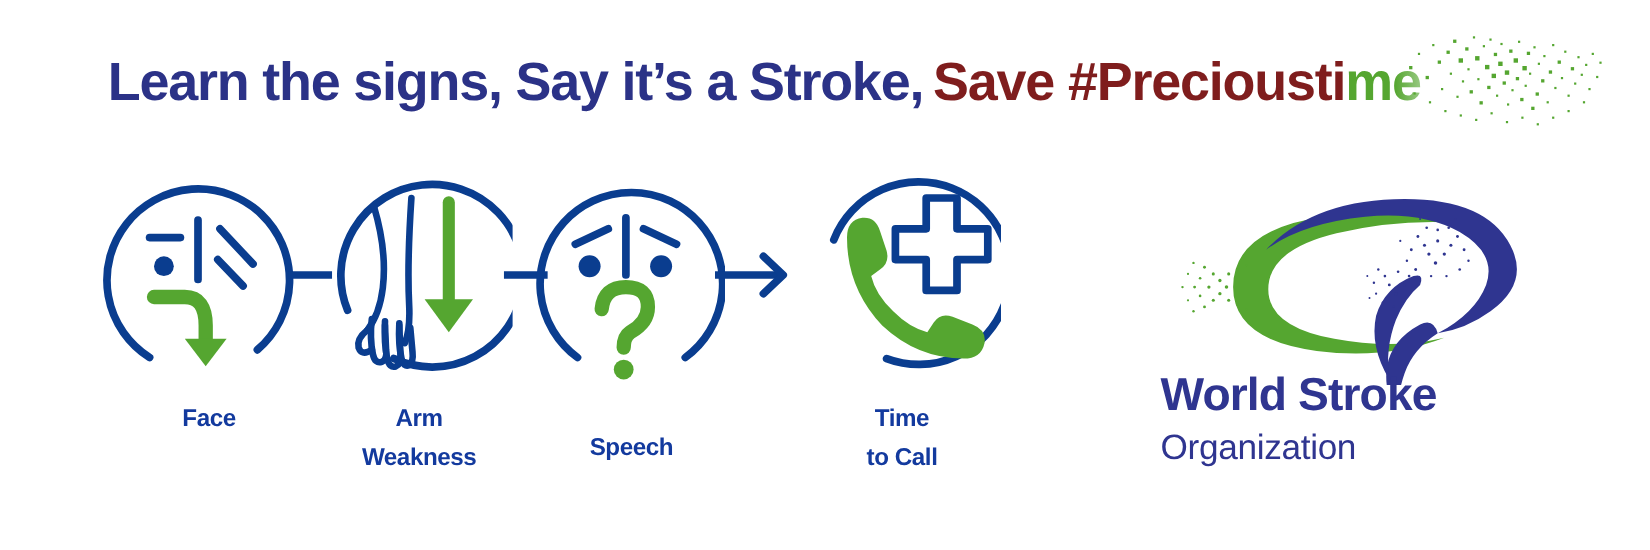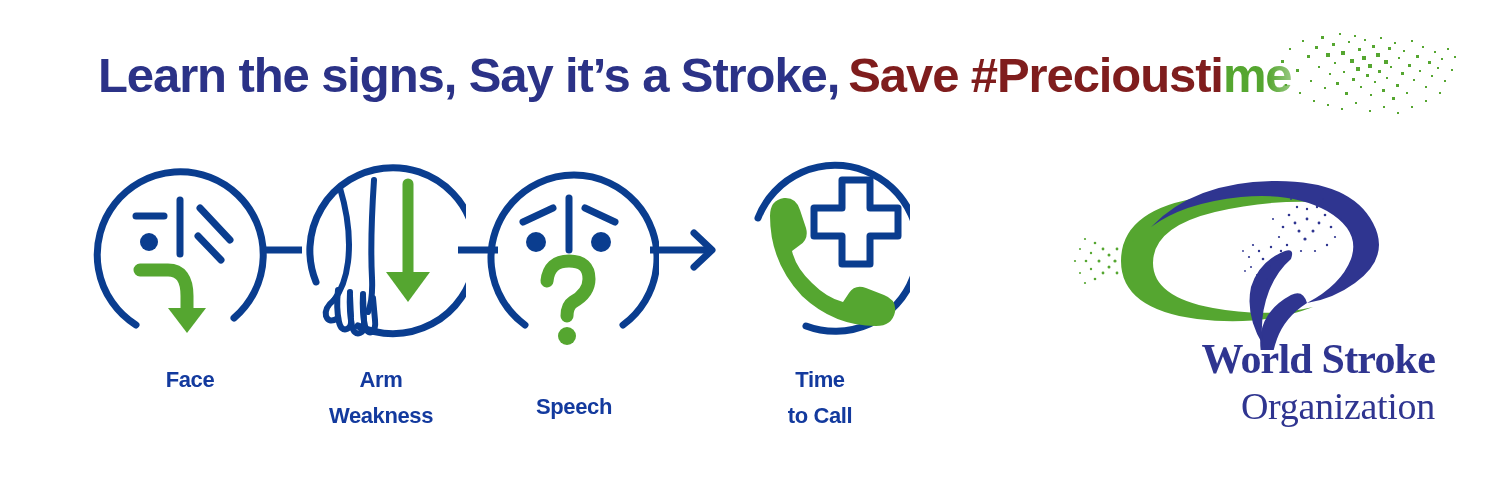--- a/index.html
+++ b/index.html
@@ -94,34 +94,34 @@
     left: 0;
     top: 0;
     width: 380px;
     height: 175px;
   }
   #logo-text {
     position: absolute;
     left: 0;
     top: 160px;
     width: 380px;
-    text-align: right;
+    text-align: left;
     color: #2F3590;
-    font-family: Liberation Serif, serif;
+    font-family: Liberation Sans, sans-serif;
   }
   #logo-line1 {
     display: block;
     font-size: 42px;
     font-weight: bold;
     letter-spacing: -0.8px;
     line-height: 48px;
   }
   #logo-line2 {
     display: block;
-    font-size: 38px;
+    font-size: 32px;
     font-weight: normal;
     letter-spacing: -0.3px;
     line-height: 46px;
   }
 </style>
 </head>
 <body>
 
 <div id="banner">
 

